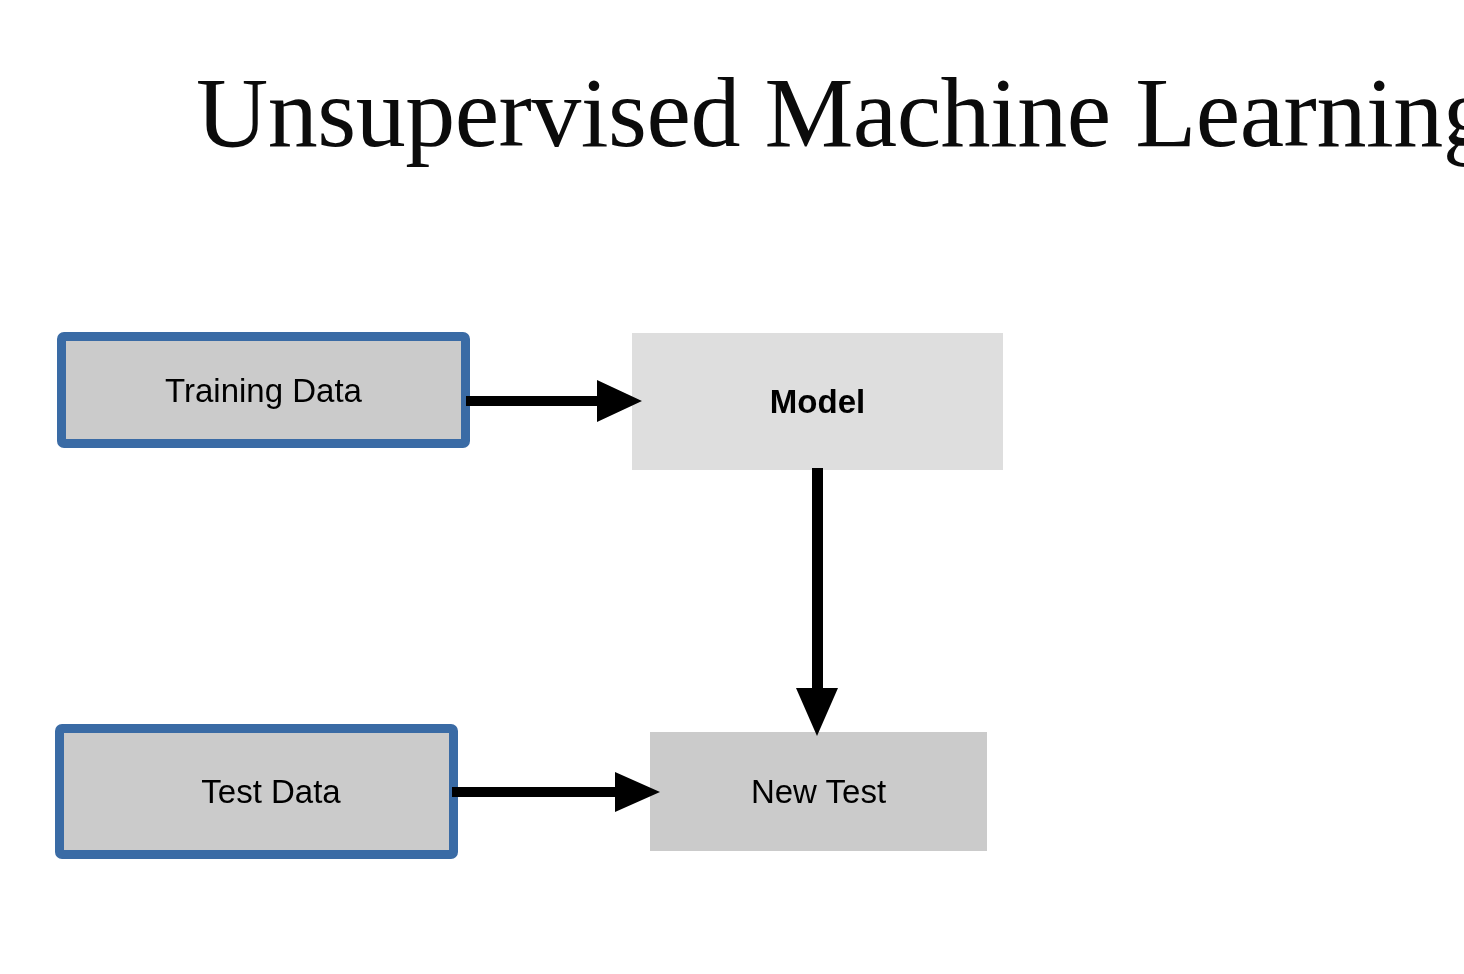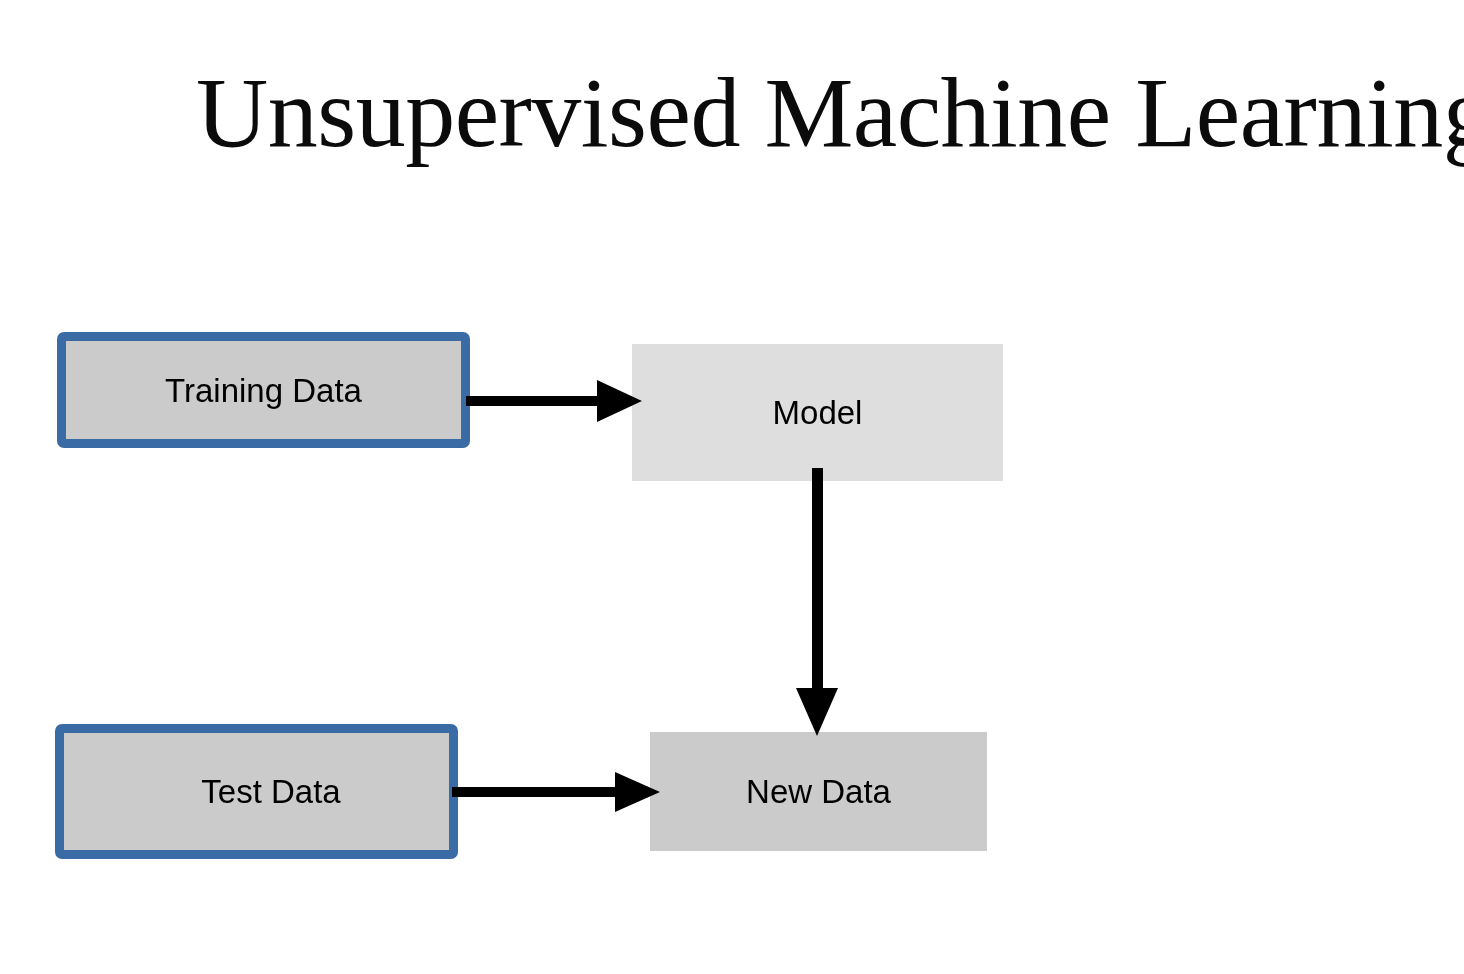--- a/index.html
+++ b/index.html
@@ -56,21 +56,21 @@
     border: 9px solid #3a6ba5;
     border-radius: 7px;
   }
   
   .node.plain {
     border: none;
   }
 
   
   #box-training-data { left: 57px;  top: 332px; width: 413px; height: 116px; }
-  #box-model         { left: 632px; top: 344px; width: 371px; height: 137px; }
+  #box-model         { left: 632px; top: 333px; width: 371px; height: 137px; font-weight: bold; }
   #box-test-data     { left: 55px;  top: 724px; width: 403px; height: 135px; padding-left: 29px; }
   #box-new-view      { left: 650px; top: 732px; width: 337px; height: 119px; }
 
   
   .arrow {
     position: absolute;
   }
   .arrow svg { display: block; overflow: visible; }
 
   #arrow-training-to-model { left: 466px; top: 380px; width: 176px; height: 42px; }
@@ -90,21 +90,21 @@
 
   <div class="node plain" id="box-model" style="background:#dedede;">
     <span class="node-label">Model</span>
   </div>
 
   <div class="node framed" id="box-test-data">
     <span class="node-label">Test Data</span>
   </div>
 
   <div class="node plain" id="box-new-view" style="background:#cbcbcb;">
-    <span class="node-label">New Data</span>
+    <span class="node-label">New Test</span>
   </div>
 
   <div class="arrow" id="arrow-training-to-model">
     <svg width="176" height="42" viewBox="0 0 176 42" xmlns="http://www.w3.org/2000/svg">
       <path d="M0 16 L131 16 L131 0 L176 21 L131 42 L131 26 L0 26 Z" fill="#000000"></path>
     </svg>
   </div>
 
   <div class="arrow" id="arrow-test-to-newview">
     <svg width="208" height="40" viewBox="0 0 208 40" xmlns="http://www.w3.org/2000/svg">

